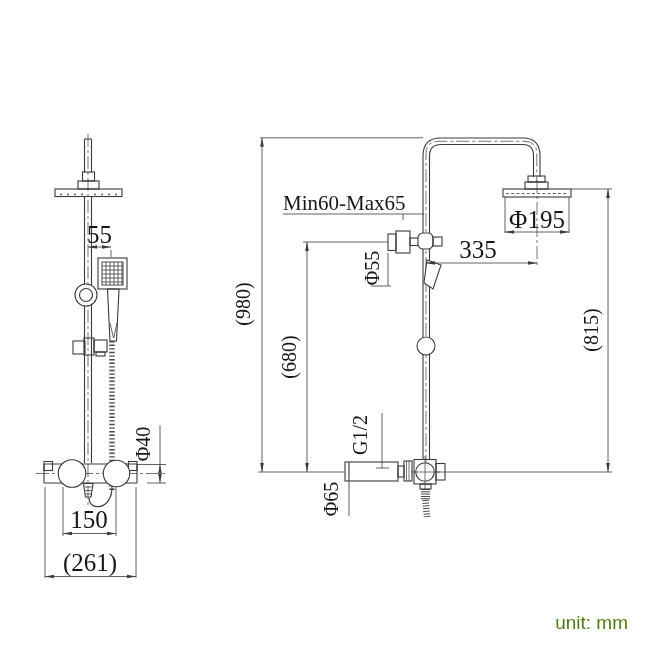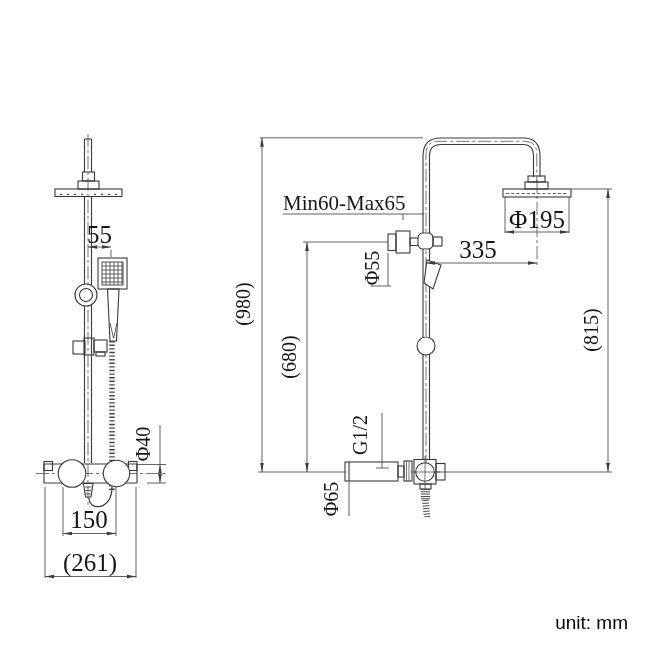--- a/index.html
+++ b/index.html
@@ -7,21 +7,21 @@
     position:relative;width:650px;height:650px;background:#ffffff;
     font-family:"Liberation Serif", serif;overflow:hidden;
   }
   svg text{fill:#161616;}
   .dim-lg{font-size:25px;}
   .dim-md{font-size:21px;}
   .dim-sm{font-size:20px;}
   .unit-label{
     position:absolute;right:22px;bottom:16px;
     font-family:"Liberation Sans", sans-serif;
-    font-size:19px;color:#000000;
+    font-size:19px;color:#4d7c0f;
   }
 </style>
 </head>
 <body>
 
 <div class="canvas">
 <svg width="650" height="650" viewBox="0 0 650 650" stroke-linecap="butt" stroke-linejoin="miter">
 
   <g stroke="#3a3a3a" stroke-width="1.1" fill="none">
 

